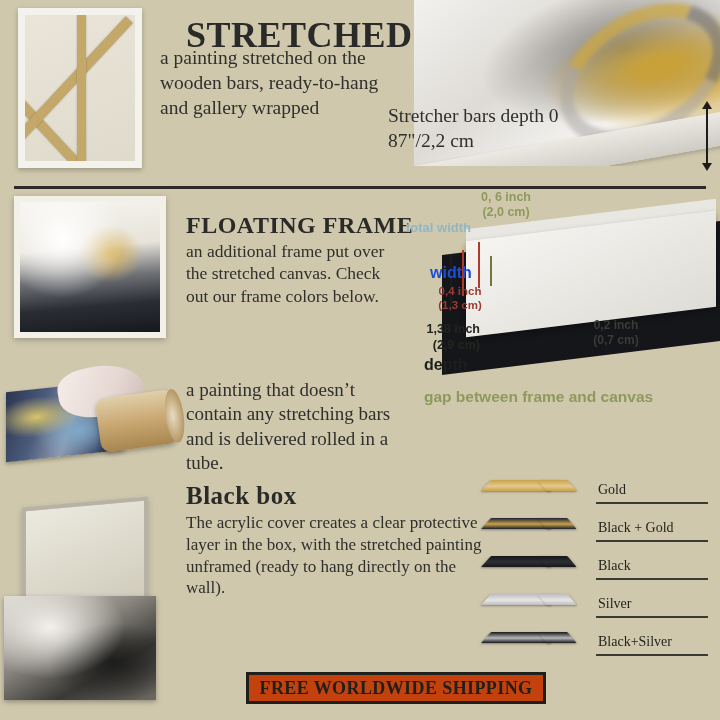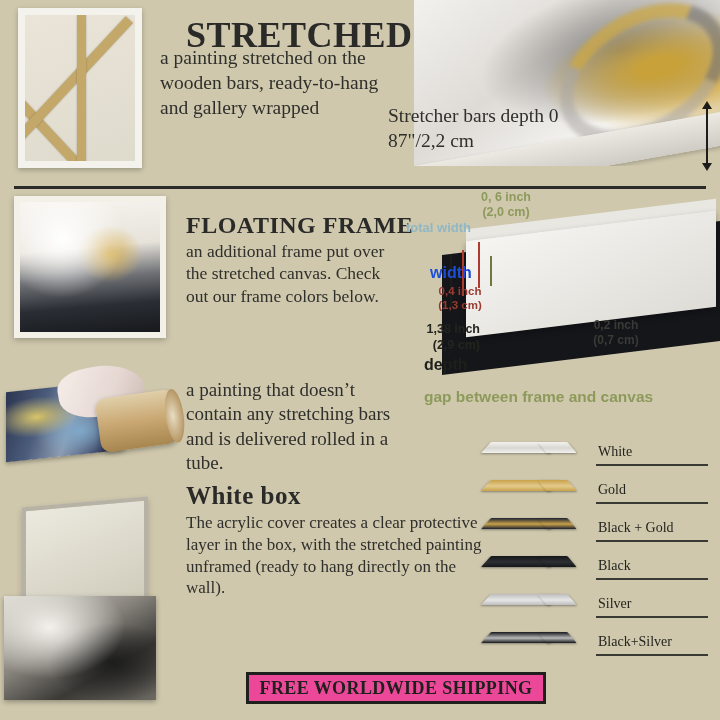--- a/index.html
+++ b/index.html
@@ -315,21 +315,21 @@
     width: 112px; height: 1.5px;
     background: #3a3a34;
   }
 
   
   .banner {
     position: absolute;
     left: 246px; top: 672px;
     width: 300px; height: 32px;
     border: 3px solid #1f1f1c;
-    background: #ec4899;
+    background: #c2410c;
     display: flex;
     align-items: center;
     justify-content: center;
     box-sizing: border-box;
   }
   .banner span {
     font-family: "Liberation Serif", serif;
     font-weight: bold;
     font-size: 18px;
     letter-spacing: 0.4px;
@@ -399,32 +399,24 @@
     <div class="tube"></div>
   </div>
 
   <div class="abs body-txt" id="sec-unstretched-body">a painting that doesn’t contain any stretching bars and is delivered rolled in a tube.</div>
 
   <div class="shadow-photo">
     <div class="box"></div>
     <div class="art2"></div>
   </div>
 
-  <div class="abs ttl" id="sec-shadow-title">White box</div>
+  <div class="abs ttl" id="sec-shadow-title">Black box</div>
   <div class="abs body-txt" id="sec-shadow-body">The acrylic cover creates a clear protective layer in the box, with the stretched painting unframed (ready to hang directly on the wall).</div>
 
   <div class="swatches">
-    <div class="sw-row" style="top:0px;">
-      <div class="chev">
-        <div class="l1" style="background: linear-gradient(rgb(242, 241, 238) 0%, rgb(217, 215, 209) 55%, rgb(242, 241, 238) 100%); box-shadow: rgba(0, 0, 0, 0.35) 0px 1px 2px;"></div>
-        <div class="l2" style="background: linear-gradient(rgb(242, 241, 238) 0%, rgb(217, 215, 209) 55%, rgb(242, 241, 238) 100%); box-shadow: rgba(0, 0, 0, 0.35) 0px 1px 2px;"></div>
-      </div>
-      <div class="sw-label">White</div>
-      <div class="sw-underline"></div>
-    </div>
     <div class="sw-row" style="top:38px;">
       <div class="chev">
         <div class="l1" style="background: linear-gradient(rgb(201, 161, 74) 0%, rgb(227, 203, 141) 55%, rgb(201, 161, 74) 100%); box-shadow: rgba(0, 0, 0, 0.35) 0px 1px 2px;"></div>
         <div class="l2" style="background: linear-gradient(rgb(201, 161, 74) 0%, rgb(227, 203, 141) 55%, rgb(201, 161, 74) 100%); box-shadow: rgba(0, 0, 0, 0.35) 0px 1px 2px;"></div>
       </div>
       <div class="sw-label">Gold</div>
       <div class="sw-underline"></div>
     </div>
     <div class="sw-row" style="top:76px;">
       <div class="chev">

